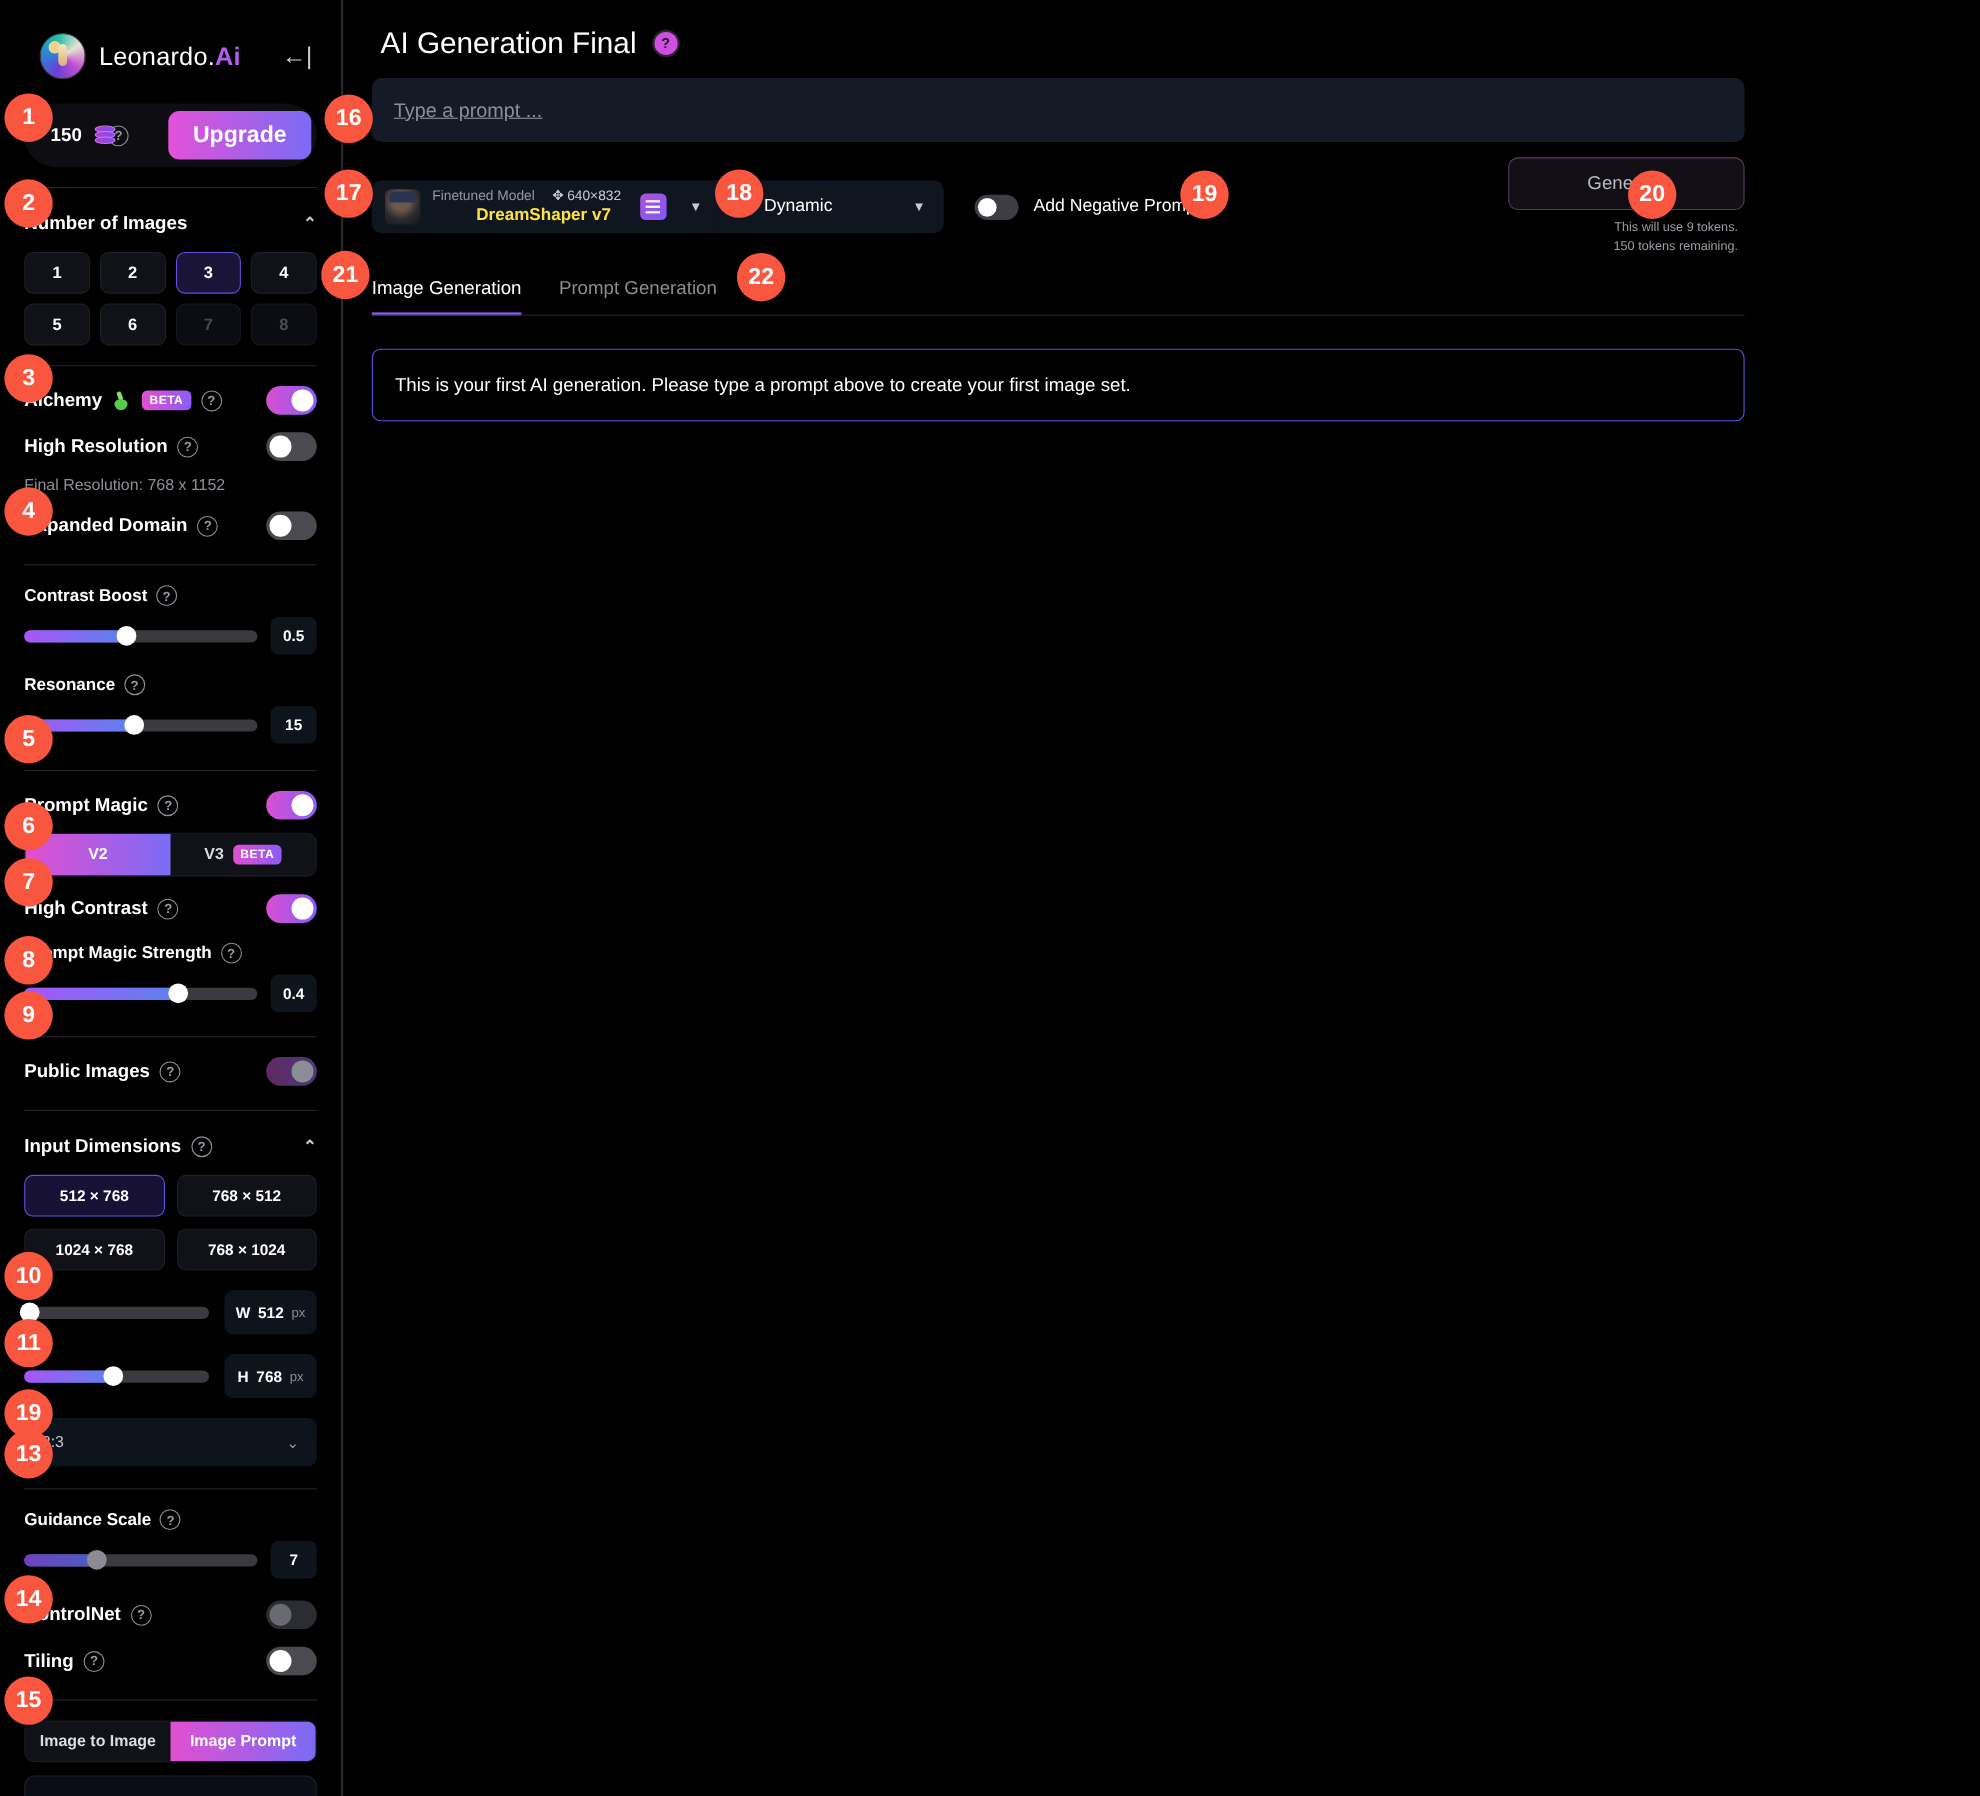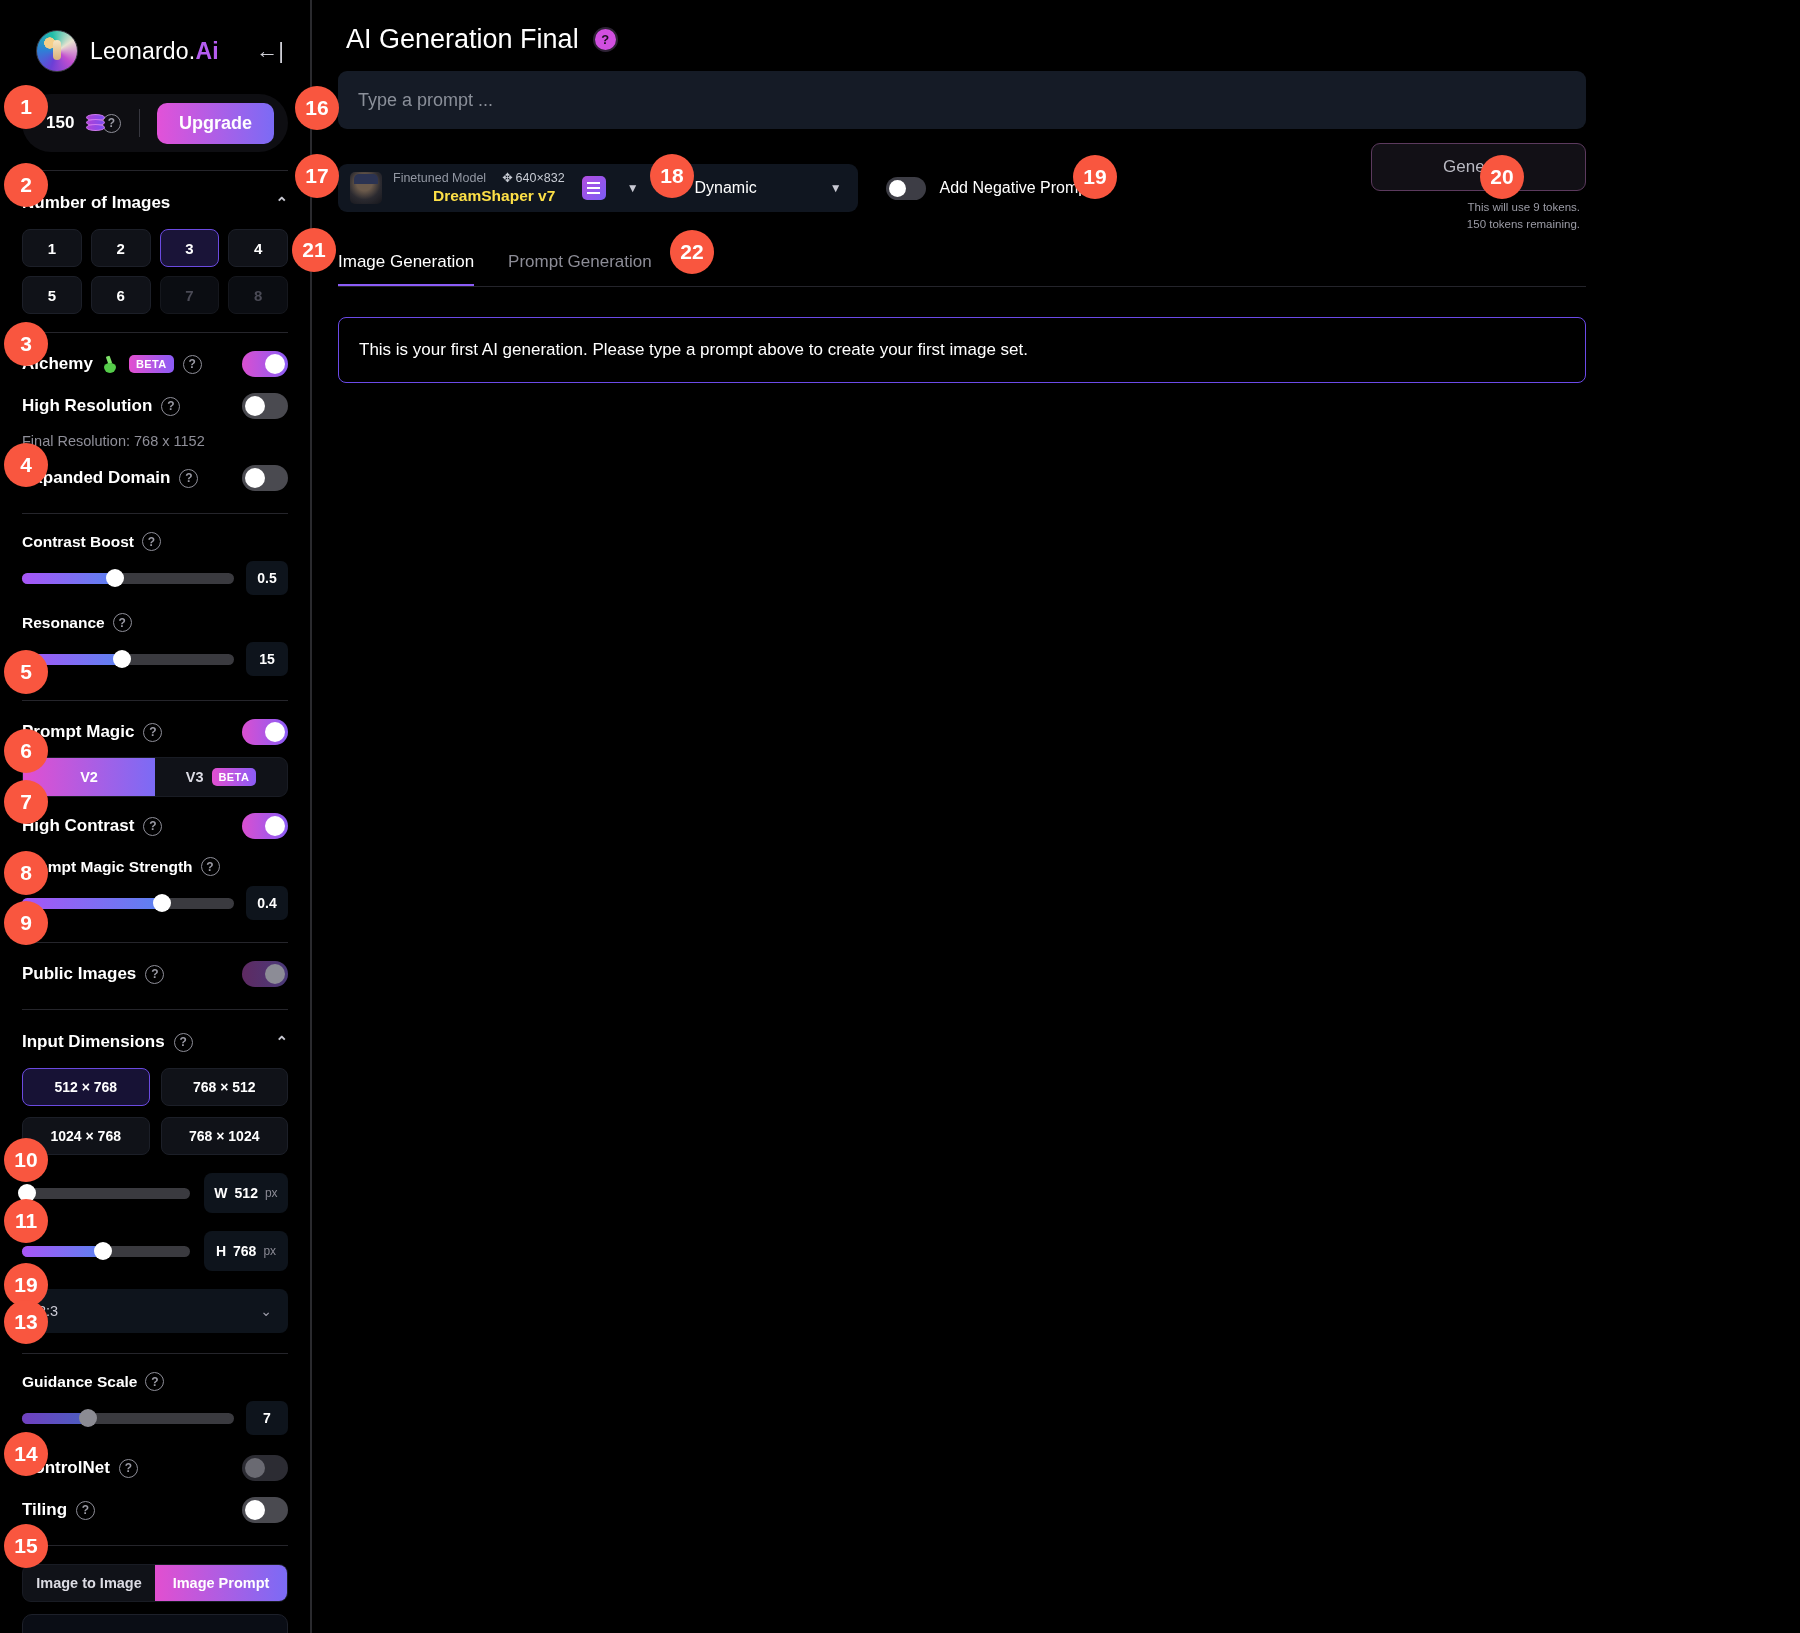--- a/index.html
+++ b/index.html
@@ -66,21 +66,21 @@
     width: 19px; height: 19px; border-radius: 50%;
     border: 1.5px solid #8e8e98; color: #9a9aa4;
     font-size: 12px; display: inline-flex; align-items: center; justify-content: center;
     flex: 0 0 19px; cursor: pointer; font-weight: 700;
   }
   .vdiv { width: 1px; height: 28px; background: #37373f; margin: 0 6px; }
   .upgrade-btn {
     margin-left: auto;
     background: linear-gradient(90deg,#e252d8,#7b6bf5);
     border: none; border-radius: 10px;
-    color: #fff; font-size: 18px; font-weight: 700;
+    color: #fff; font-size: 21px; font-weight: 700;
     padding: 10px 22px; cursor: pointer;
     font-family: inherit;
   }
 
   .hr { height: 1px; background: #25252b; margin: 18px 0; }
 
   .section-head {
     display: flex; align-items: center; gap: 9px;
     font-size: 17px; font-weight: 700; padding: 4px 0 2px 0;
   }
@@ -205,21 +205,21 @@
     width: 25px; height: 25px; border-radius: 50%;
     background: #d14fe0; border: 2px solid #2e2235;
     display:flex; align-items:center; justify-content:center;
     font-size: 13px; font-weight: 700; color: #1c1020; cursor: pointer;
   }
   .prompt-box {
     margin-top: 16px; height: 58px; background: #151b26;
     border-radius: 9px; display: flex; align-items: center;
     padding: 0 20px; cursor: text;
   }
-  .prompt-ph { font-size: 18px; color: #8a8f99; }
+  .prompt-ph { font-size: 18px; color: #8a8f99; text-decoration: underline; }
 
   .ctrl-row { display: flex; align-items: center; margin-top: 14px; gap: 0; }
   .model-chip {
     display:flex; align-items:center; gap: 11px;
     background: #101620; border-radius: 9px 0 0 9px;
     padding: 8px 14px 8px 12px; height: 48px; cursor: pointer;
   }
   .model-thumb {
     width: 32px; height: 32px; border-radius: 5px; flex: 0 0 32px;
     background: radial-gradient(circle at 45% 35%, #6b5a4b 0 28%, #2b2a30 60%, #15161c 100%);

